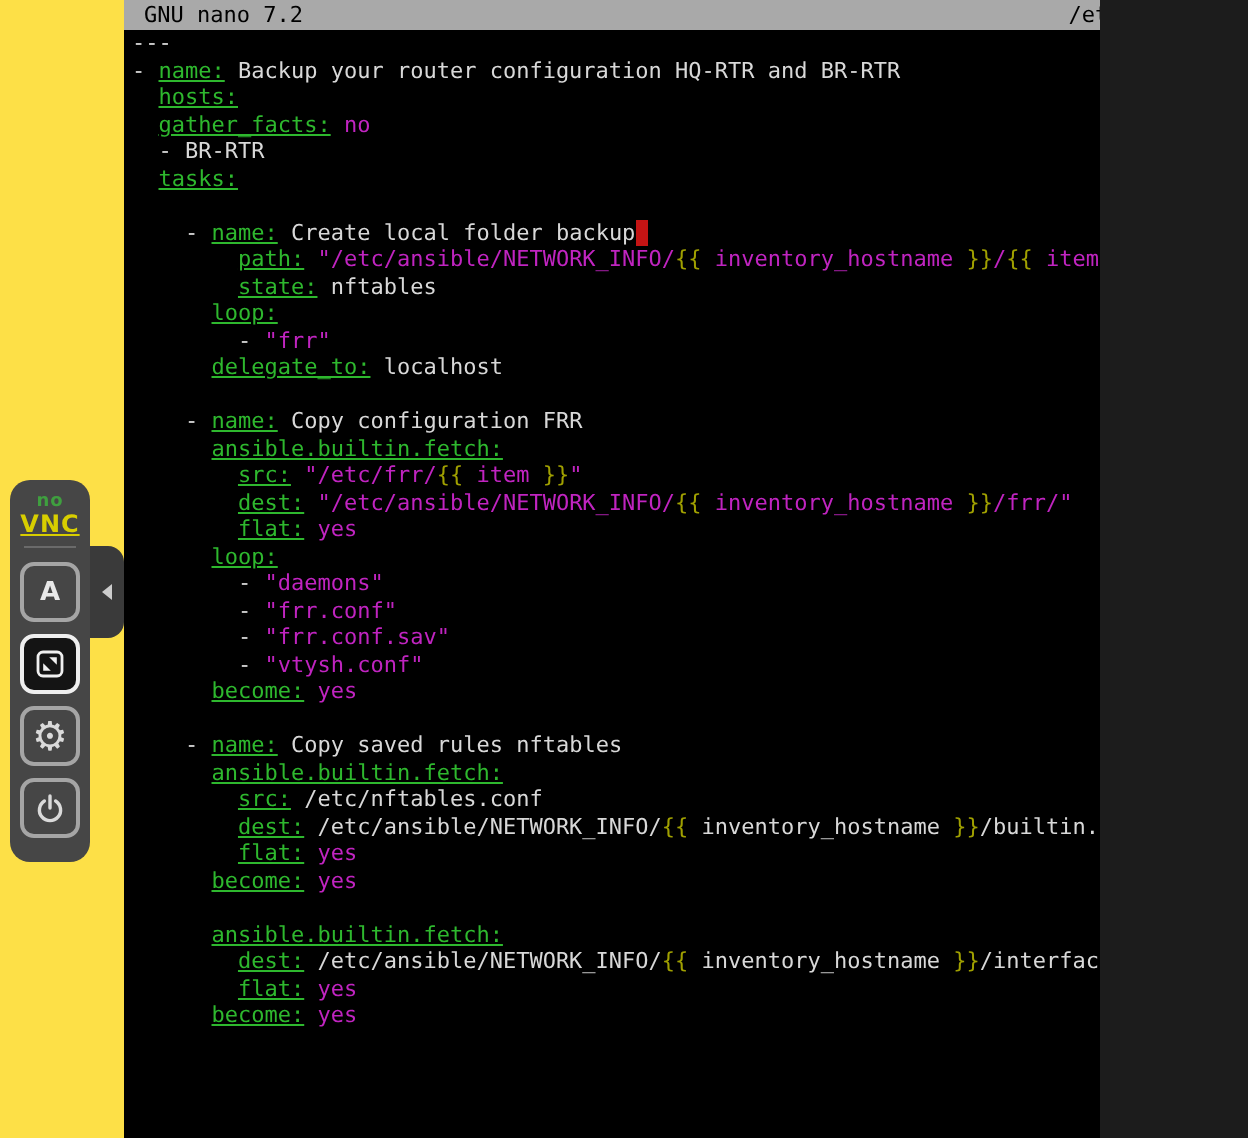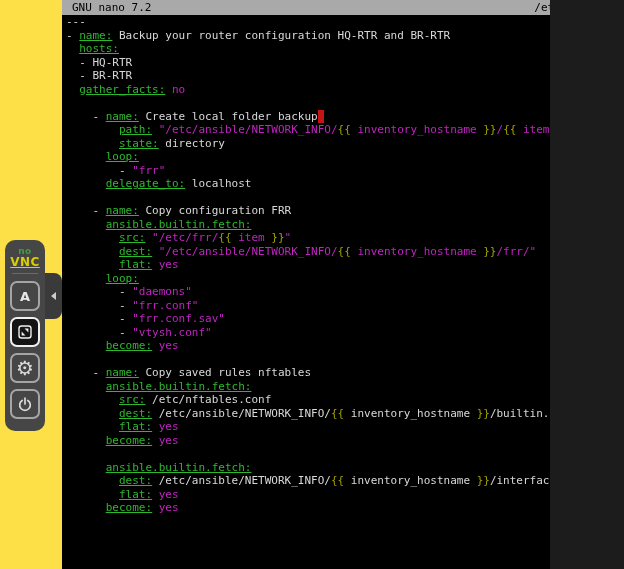--- a/index.html
+++ b/index.html
@@ -85,27 +85,27 @@
 
   <div class="terminal">
     <div class="titlebar">
       <span class="t-left">GNU nano 7.2</span>
       <span class="t-right">/etc/ansible/b</span>
     </div>
     <div class="term-body">
         <div class="term-line"><span class="tk-p">---</span></div>
         <div class="term-line"><span class="tk-p">- </span><span class="tk-k">name:</span><span class="tk-p"> Backup your router configuration HQ-RTR and BR-RTR</span></div>
         <div class="term-line"><span class="tk-p">  </span><span class="tk-k">hosts:</span></div>
-        <div class="term-line"><span class="tk-p">  - HQ-RTR</span></div>
+        <div class="term-line"><span class="tk-p">  </span><span class="tk-k">gather_facts:</span><span class="tk-p"> </span><span class="tk-s">no</span></div>
         <div class="term-line"><span class="tk-p">  - BR-RTR</span></div>
-        <div class="term-line"><span class="tk-p">  </span><span class="tk-k">gather_facts:</span><span class="tk-p"> </span><span class="tk-s">no</span></div>
+        <div class="term-line"><span class="tk-p">  </span><span class="tk-k">tasks:</span></div>
         <div class="term-line"> </div>
         <div class="term-line"><span class="tk-p">    - </span><span class="tk-k">name:</span><span class="tk-p"> Create local folder backup</span><span class="tk-c"> </span></div>
         <div class="term-line"><span class="tk-p">        </span><span class="tk-k">path:</span><span class="tk-p"> </span><span class="tk-s">"/etc/ansible/NETWORK_INFO/</span><span class="tk-j">{{</span><span class="tk-s"> inventory_hostname </span><span class="tk-j">}}</span><span class="tk-s">/</span><span class="tk-j">{{</span><span class="tk-s"> item </span><span class="tk-j">}}</span><span class="tk-s">"</span></div>
-        <div class="term-line"><span class="tk-p">        </span><span class="tk-k">state:</span><span class="tk-p"> directory</span></div>
+        <div class="term-line"><span class="tk-p">        </span><span class="tk-k">state:</span><span class="tk-p"> nftables</span></div>
         <div class="term-line"><span class="tk-p">      </span><span class="tk-k">loop:</span></div>
         <div class="term-line"><span class="tk-p">        - </span><span class="tk-s">"frr"</span></div>
         <div class="term-line"><span class="tk-p">      </span><span class="tk-k">delegate_to:</span><span class="tk-p"> localhost</span></div>
         <div class="term-line"> </div>
         <div class="term-line"><span class="tk-p">    - </span><span class="tk-k">name:</span><span class="tk-p"> Copy configuration FRR</span></div>
         <div class="term-line"><span class="tk-p">      </span><span class="tk-k">ansible.builtin.fetch:</span></div>
         <div class="term-line"><span class="tk-p">        </span><span class="tk-k">src:</span><span class="tk-p"> </span><span class="tk-s">"/etc/frr/</span><span class="tk-j">{{</span><span class="tk-s"> item </span><span class="tk-j">}}</span><span class="tk-s">"</span></div>
         <div class="term-line"><span class="tk-p">        </span><span class="tk-k">dest:</span><span class="tk-p"> </span><span class="tk-s">"/etc/ansible/NETWORK_INFO/</span><span class="tk-j">{{</span><span class="tk-s"> inventory_hostname </span><span class="tk-j">}}</span><span class="tk-s">/frr/"</span></div>
         <div class="term-line"><span class="tk-p">        </span><span class="tk-k">flat:</span><span class="tk-p"> </span><span class="tk-s">yes</span></div>
         <div class="term-line"><span class="tk-p">      </span><span class="tk-k">loop:</span></div>

